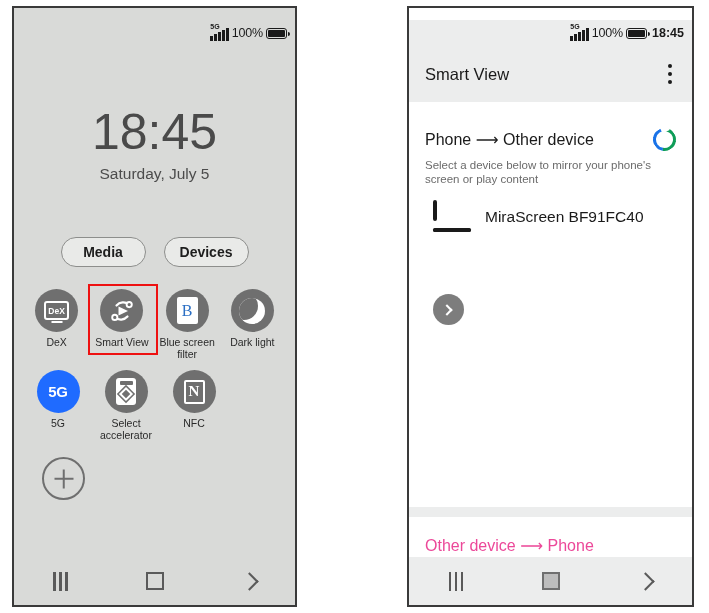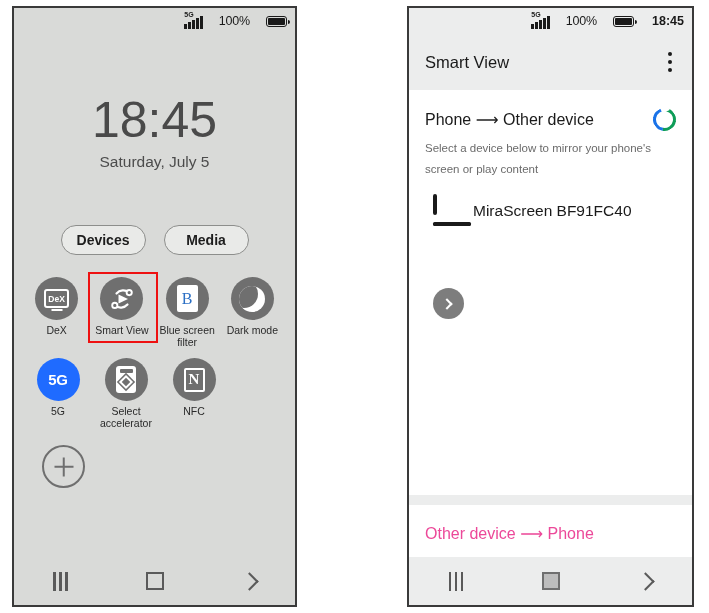--- a/index.html
+++ b/index.html
@@ -28,21 +28,22 @@
     background: #ffffff;
   }
 
   
   .statusbar {
     height: 26px;
     display: flex;
     align-items: center;
     justify-content: flex-end;
     padding: 0 8px;
-    gap: 16px;
+    gap: 3px;
+    margin-top: 12px;
   }
   .sig-wrap { position: relative; display: flex; align-items: flex-end; height: 15px; }
   .sig-5g {
     position: absolute; top: -3px; left: 0;
     font-size: 7px; font-weight: bold; color: #1a1a1a; line-height: 7px;
   }
   .bars { display: flex; align-items: flex-end; gap: 1.5px; height: 13px; margin-top: 2px; }
   .bars i { display: block; width: 2.5px; background: #1a1a1a; }
   .bars i:nth-child(1) { height: 5px; }
   .bars i:nth-child(2) { height: 7px; }
@@ -186,38 +187,38 @@
   
   .sv-topbar {
     height: 56px; background: #eceded;
     display: flex; align-items: center; justify-content: space-between;
     padding: 0 16px;
   }
   .sv-title { font-size: 16.5px; color: #1a1a1a; }
   .kebab { display: flex; flex-direction: column; gap: 4px; padding: 4px; }
   .kebab i { width: 4px; height: 4px; border-radius: 50%; background: #1a1a1a; }
 
-  .sv-card { background: #ffffff; padding: 18px 16px 0 16px; }
+  .sv-card { background: #ffffff; padding: 26px 16px 0 16px; }
   .sv-sec-head { display: flex; align-items: center; justify-content: space-between; }
   .sv-sec-title { font-size: 16px; color: #1a1a1a; }
   .spinner {
     width: 23px; height: 23px; border-radius: 50%;
     border: 3px solid #1a73e8;
     border-right-color: #0f9d58;
     border-bottom-color: #0f9d58;
     transform: rotate(-35deg);
     position: relative;
   }
   .spinner::after {
     content: ""; position: absolute; top: -5px; right: -2px;
     width: 8px; height: 8px; background: #ffffff; transform: rotate(10deg);
   }
-  .sv-sub { font-size: 11.5px; color: #6b6b6b; line-height: 21px; margin-top: 7px; }
-
-  .dev-row { display: flex; align-items: center; gap: 2px; margin-top: 16px; padding-left: 8px; }
+  .sv-sub { font-size: 11.5px; color: #6b6b6b; line-height: 14px; margin-top: 7px; }
+
+  .dev-row { display: flex; align-items: center; gap: 14px; margin-top: 16px; padding-left: 8px; }
   .laptop { width: 38px; height: 30px; position: relative; }
   .laptop-screen {
     width: 33px; height: 23px; border: 2.2px solid #1a1a1a;
     border-radius: 2px; margin: 0 auto;
   }
   .laptop-base {
     position: absolute; bottom: 0; left: 0;
     width: 38px; height: 4px; background: #1a1a1a; border-radius: 1.5px;
   }
   .dev-name { font-size: 15.5px; color: #1a1a1a; }
@@ -267,24 +268,24 @@
         </span>
     </div>
 
     <div class="clock-block">
       <div class="clock-time">18:45</div>
       <div class="clock-date">Saturday, July 5</div>
     </div>
 
     <div class="pill-row">
       <div class="pill">
+        <span>Media</span>
+      </div>
+      <div class="pill">
         <span>Devices</span>
-      </div>
-      <div class="pill">
-        <span>Media</span>
       </div>
     </div>
 
     <div class="tiles">
 
       <div class="tile-row">
         <div class="tile">
           <div class="tile-ic">
             <span class="dex-glyph">DeX</span>
           </div>
@@ -310,21 +311,21 @@
             <span class="blue-glyph">B</span>
           </div>
           <div class="tile-lbl">Blue screen
 filter</div>
         </div>
 
         <div class="tile">
           <div class="tile-ic">
             <span class="moon-glyph"></span>
           </div>
-          <div class="tile-lbl">Dark mode</div>
+          <div class="tile-lbl">Dark light</div>
         </div>
       </div>
 
       <div class="tile-row">
 
         <div class="tile">
           <div class="tile-ic on">
             <span class="fiveg-glyph">5G</span>
           </div>
           <div class="tile-lbl">5G</div>

